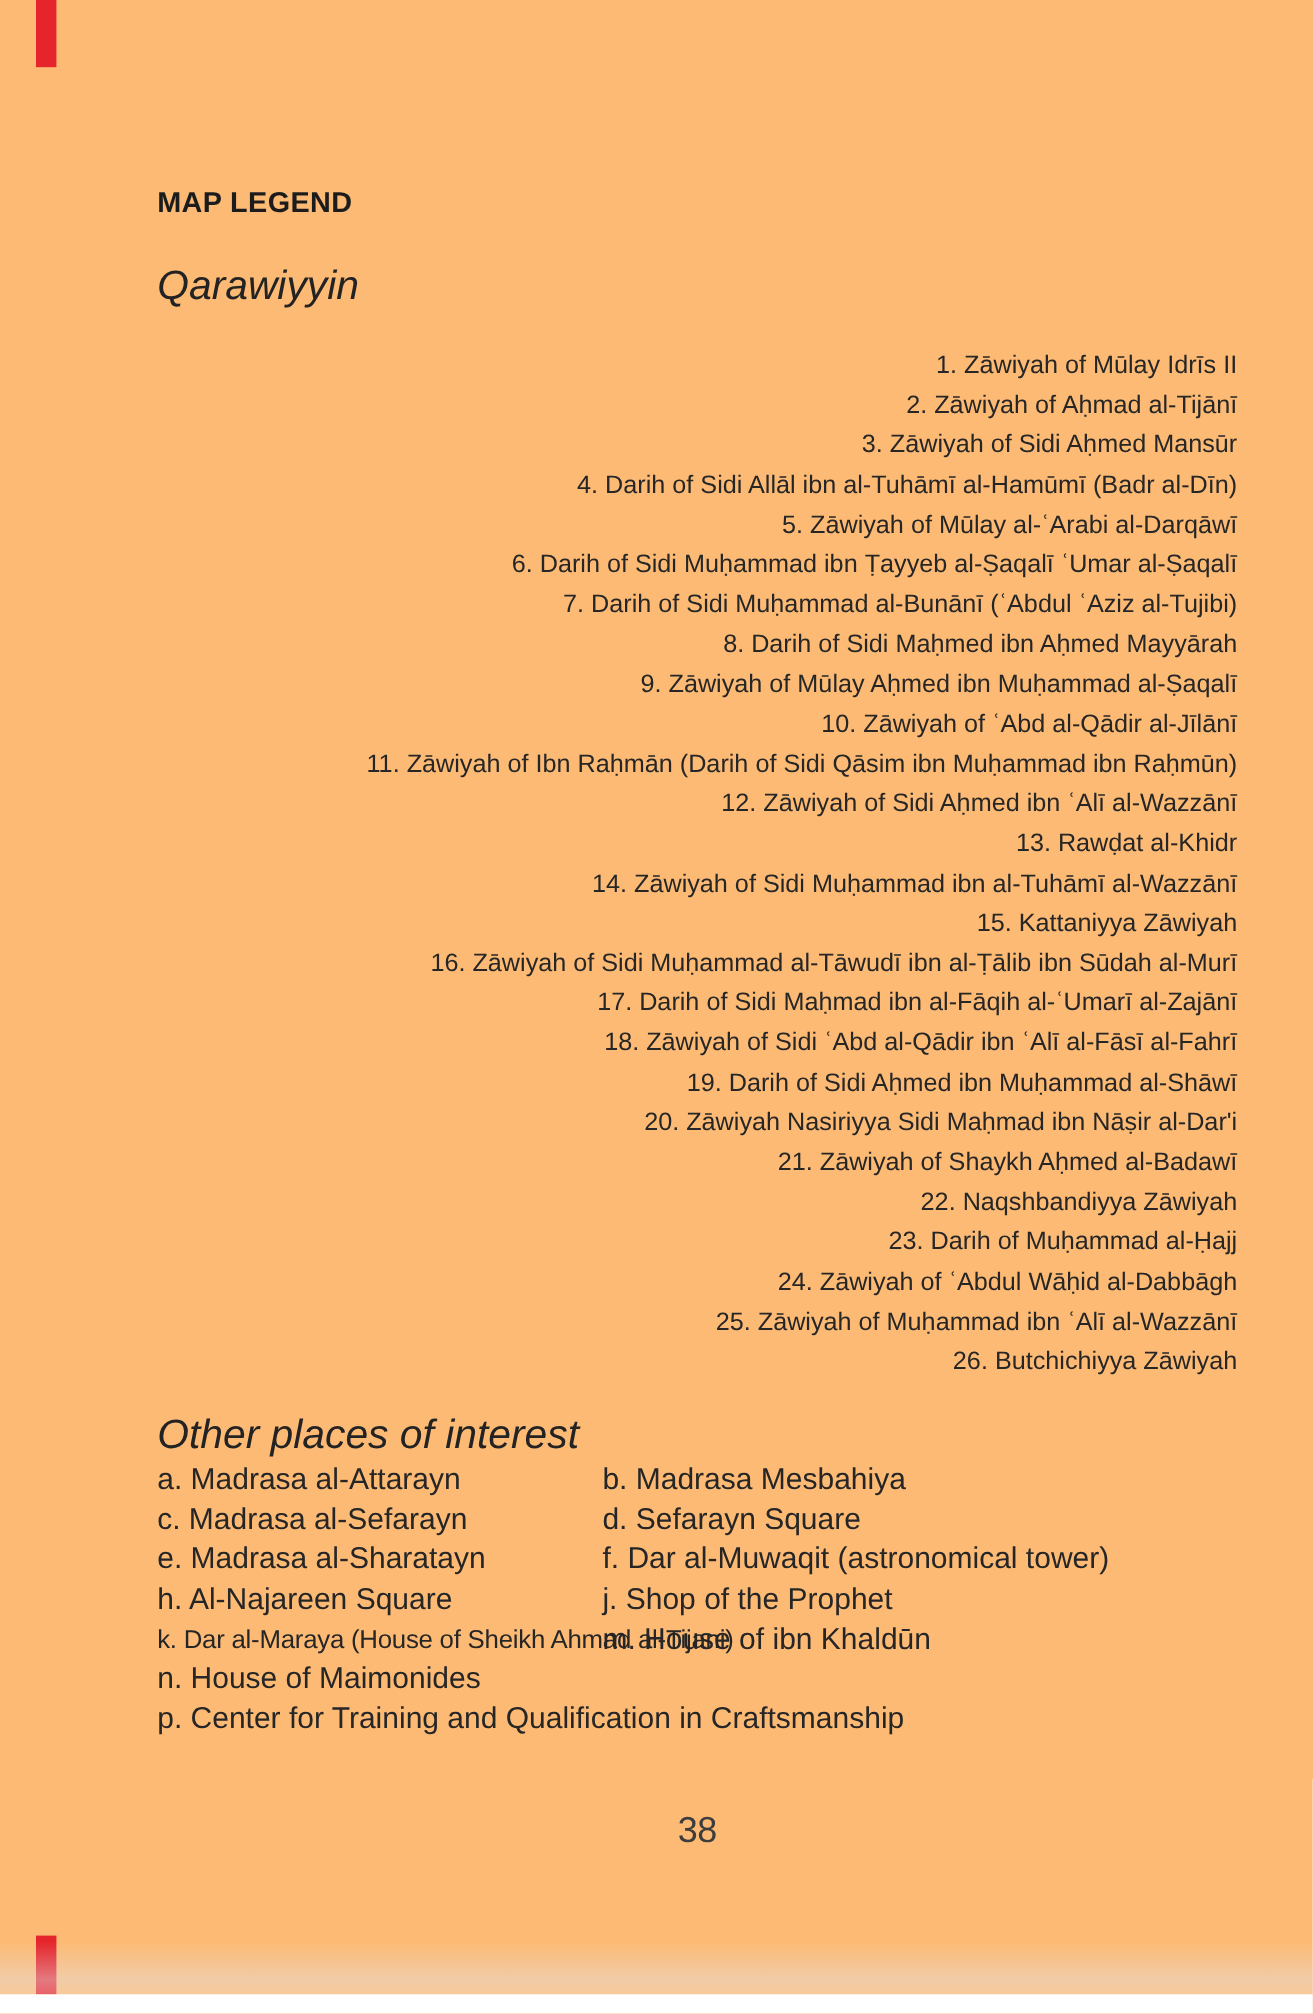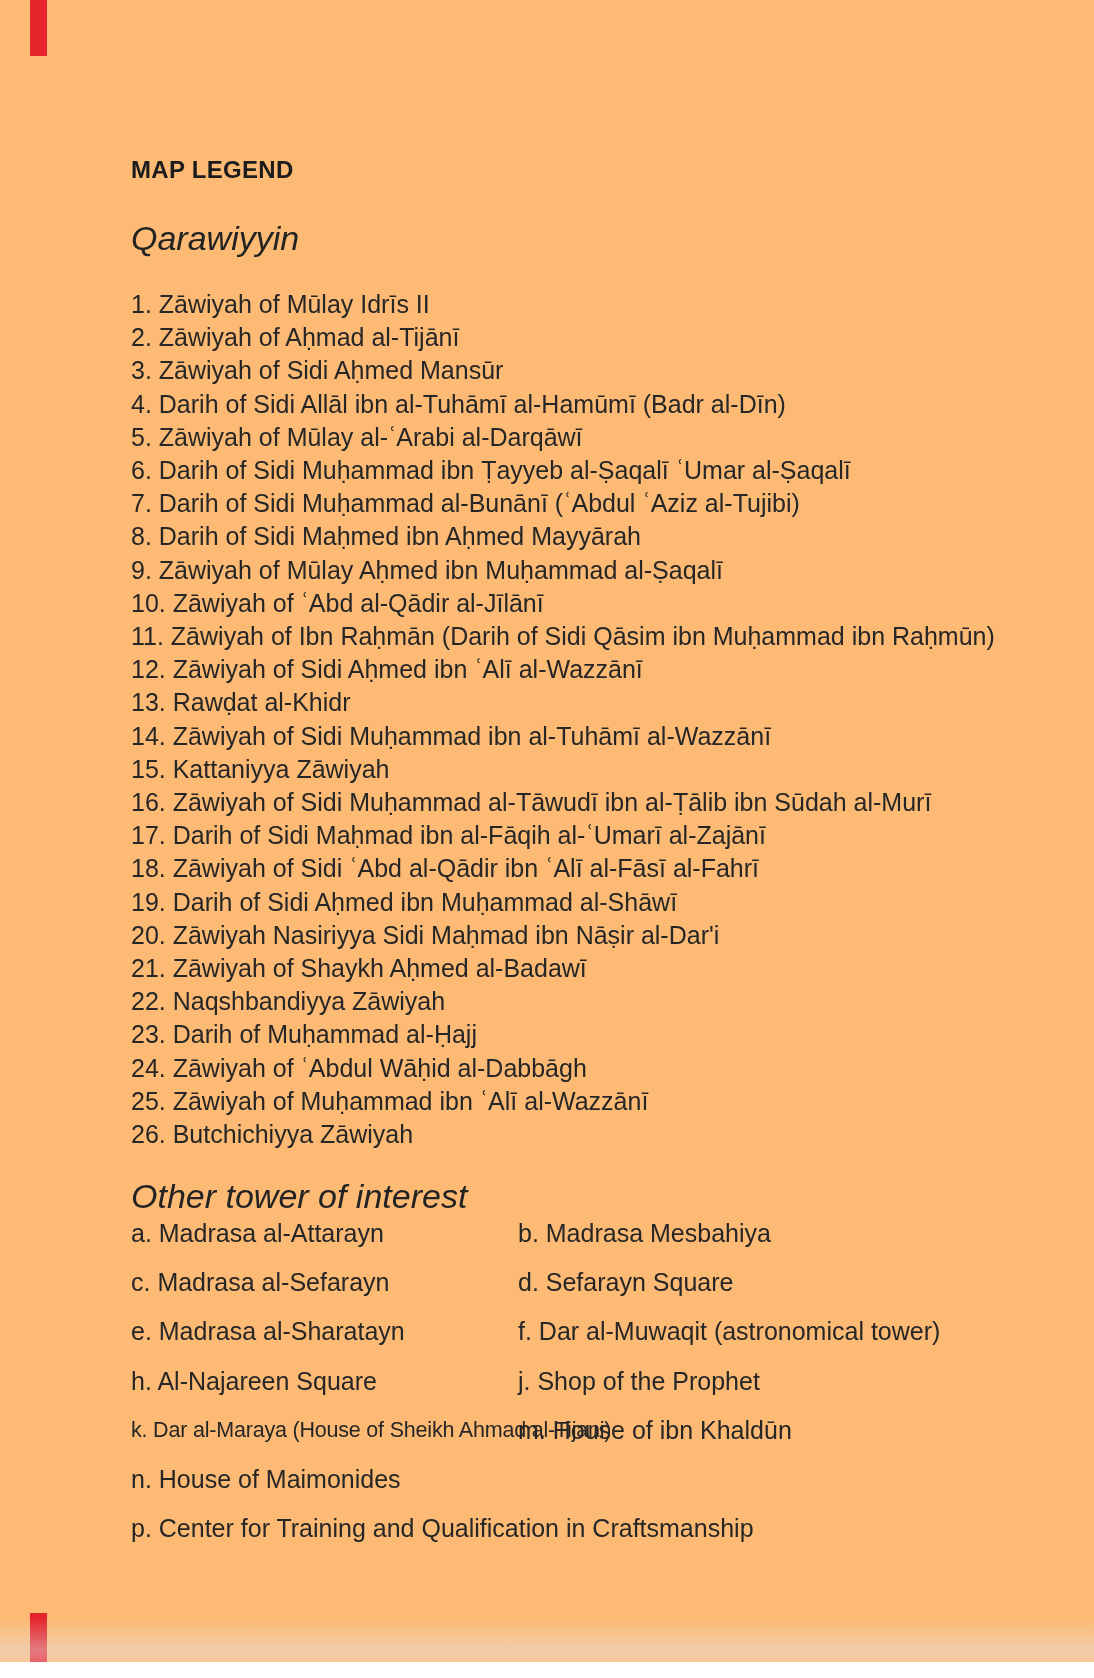--- a/index.html
+++ b/index.html
@@ -44,37 +44,37 @@
     color: #232323;
   }
   .sec1 { top: 223px; }
   .sec2 { top: 1181px; }
 
   .qar-list {
     position: absolute;
     left: 131px;
     top: 288px;
     width: 900px;
-    font-size: 25px;
+    font-size: 21px;
     line-height: 33.2px;
     color: #262626;
+    text-align: right;
   }
   .li { white-space: nowrap; }
 
   .other-grid {
     position: absolute;
     left: 131px;
     top: 1217px;
     width: 900px;
     display: grid;
     grid-template-columns: 371px 1fr;
     font-size: 25px;
     line-height: 33.2px;
     color: #262626;
-    gap: 16px;
   }
   .cell { white-space: nowrap; }
   .cell.condensed {
     font-size: 21.5px;
     letter-spacing: -0.2px;
   }
   .cell.fullrow { grid-column: 1 / -1; }
 
   .page-number {
     position: absolute;
@@ -135,33 +135,34 @@
     <div class="li">19. Darih of Sidi Aḥmed ibn Muḥammad al-Shāwī</div>
     <div class="li">20. Zāwiyah Nasiriyya Sidi Maḥmad ibn Nāṣir al-Dar'i</div>
     <div class="li">21. Zāwiyah of Shaykh Aḥmed al-Badawī</div>
     <div class="li">22. Naqshbandiyya Zāwiyah</div>
     <div class="li">23. Darih of Muḥammad al-Ḥajj</div>
     <div class="li">24. Zāwiyah of ʿAbdul Wāḥid al-Dabbāgh</div>
     <div class="li">25. Zāwiyah of Muḥammad ibn ʿAlī al-Wazzānī</div>
     <div class="li">26. Butchichiyya Zāwiyah</div>
   </div>
 
-  <div class="section-heading sec2">Other tower of interest</div>
+  <div class="section-heading sec2">Other places of interest</div>
 
   <div class="other-grid">
     <div class="cell">a. Madrasa al-Attarayn</div>
     <div class="cell">b. Madrasa Mesbahiya</div>
     <div class="cell">c. Madrasa al-Sefarayn</div>
     <div class="cell">d. Sefarayn Square</div>
     <div class="cell">e. Madrasa al-Sharatayn</div>
     <div class="cell">f. Dar al-Muwaqit (astronomical tower)</div>
     <div class="cell">h. Al-Najareen Square</div>
     <div class="cell">j. Shop of the Prophet</div>
     <div class="cell condensed">k. Dar al-Maraya (House of Sheikh Ahmad al-Tijani)</div>
     <div class="cell">m. House of ibn Khaldūn</div>
     <div class="cell">n. House of Maimonides</div>
     <div class="cell fullrow">p. Center for Training and Qualification in Craftsmanship</div>
   </div>
 
+  <div class="page-number">38</div>
 
   <div class="bottom-fade"></div>
 
 </div>
 
 </body></html>

